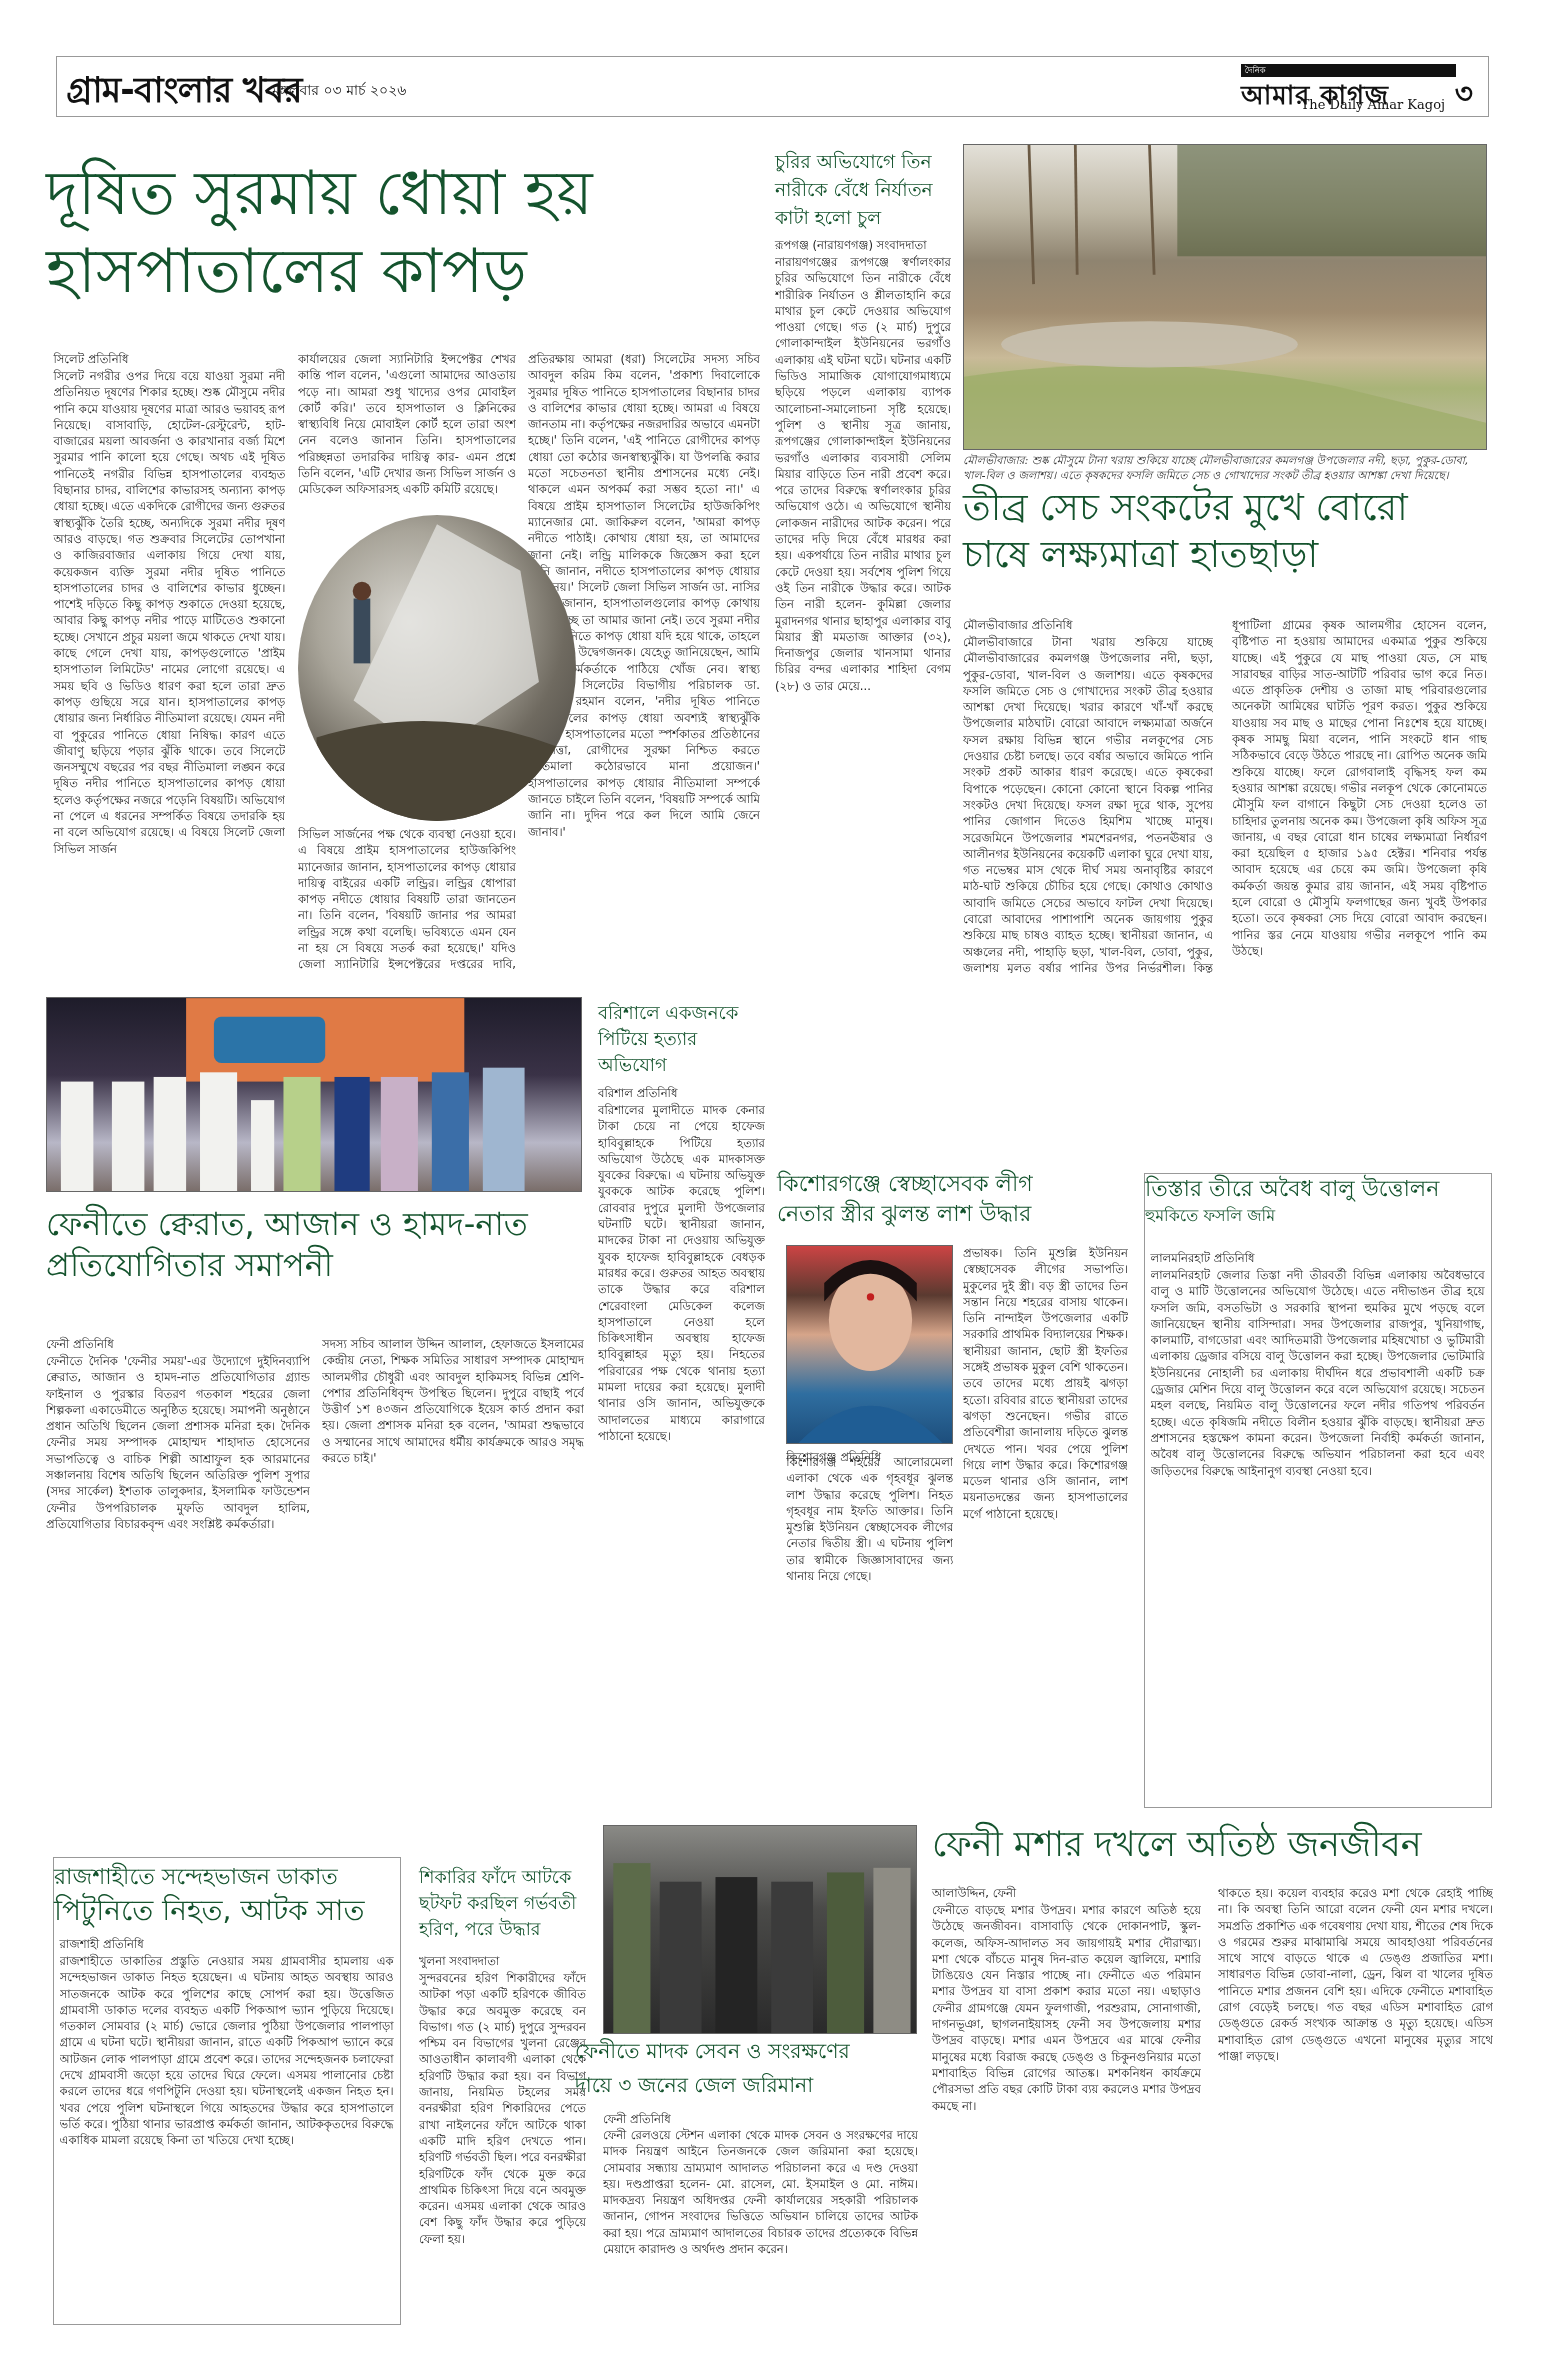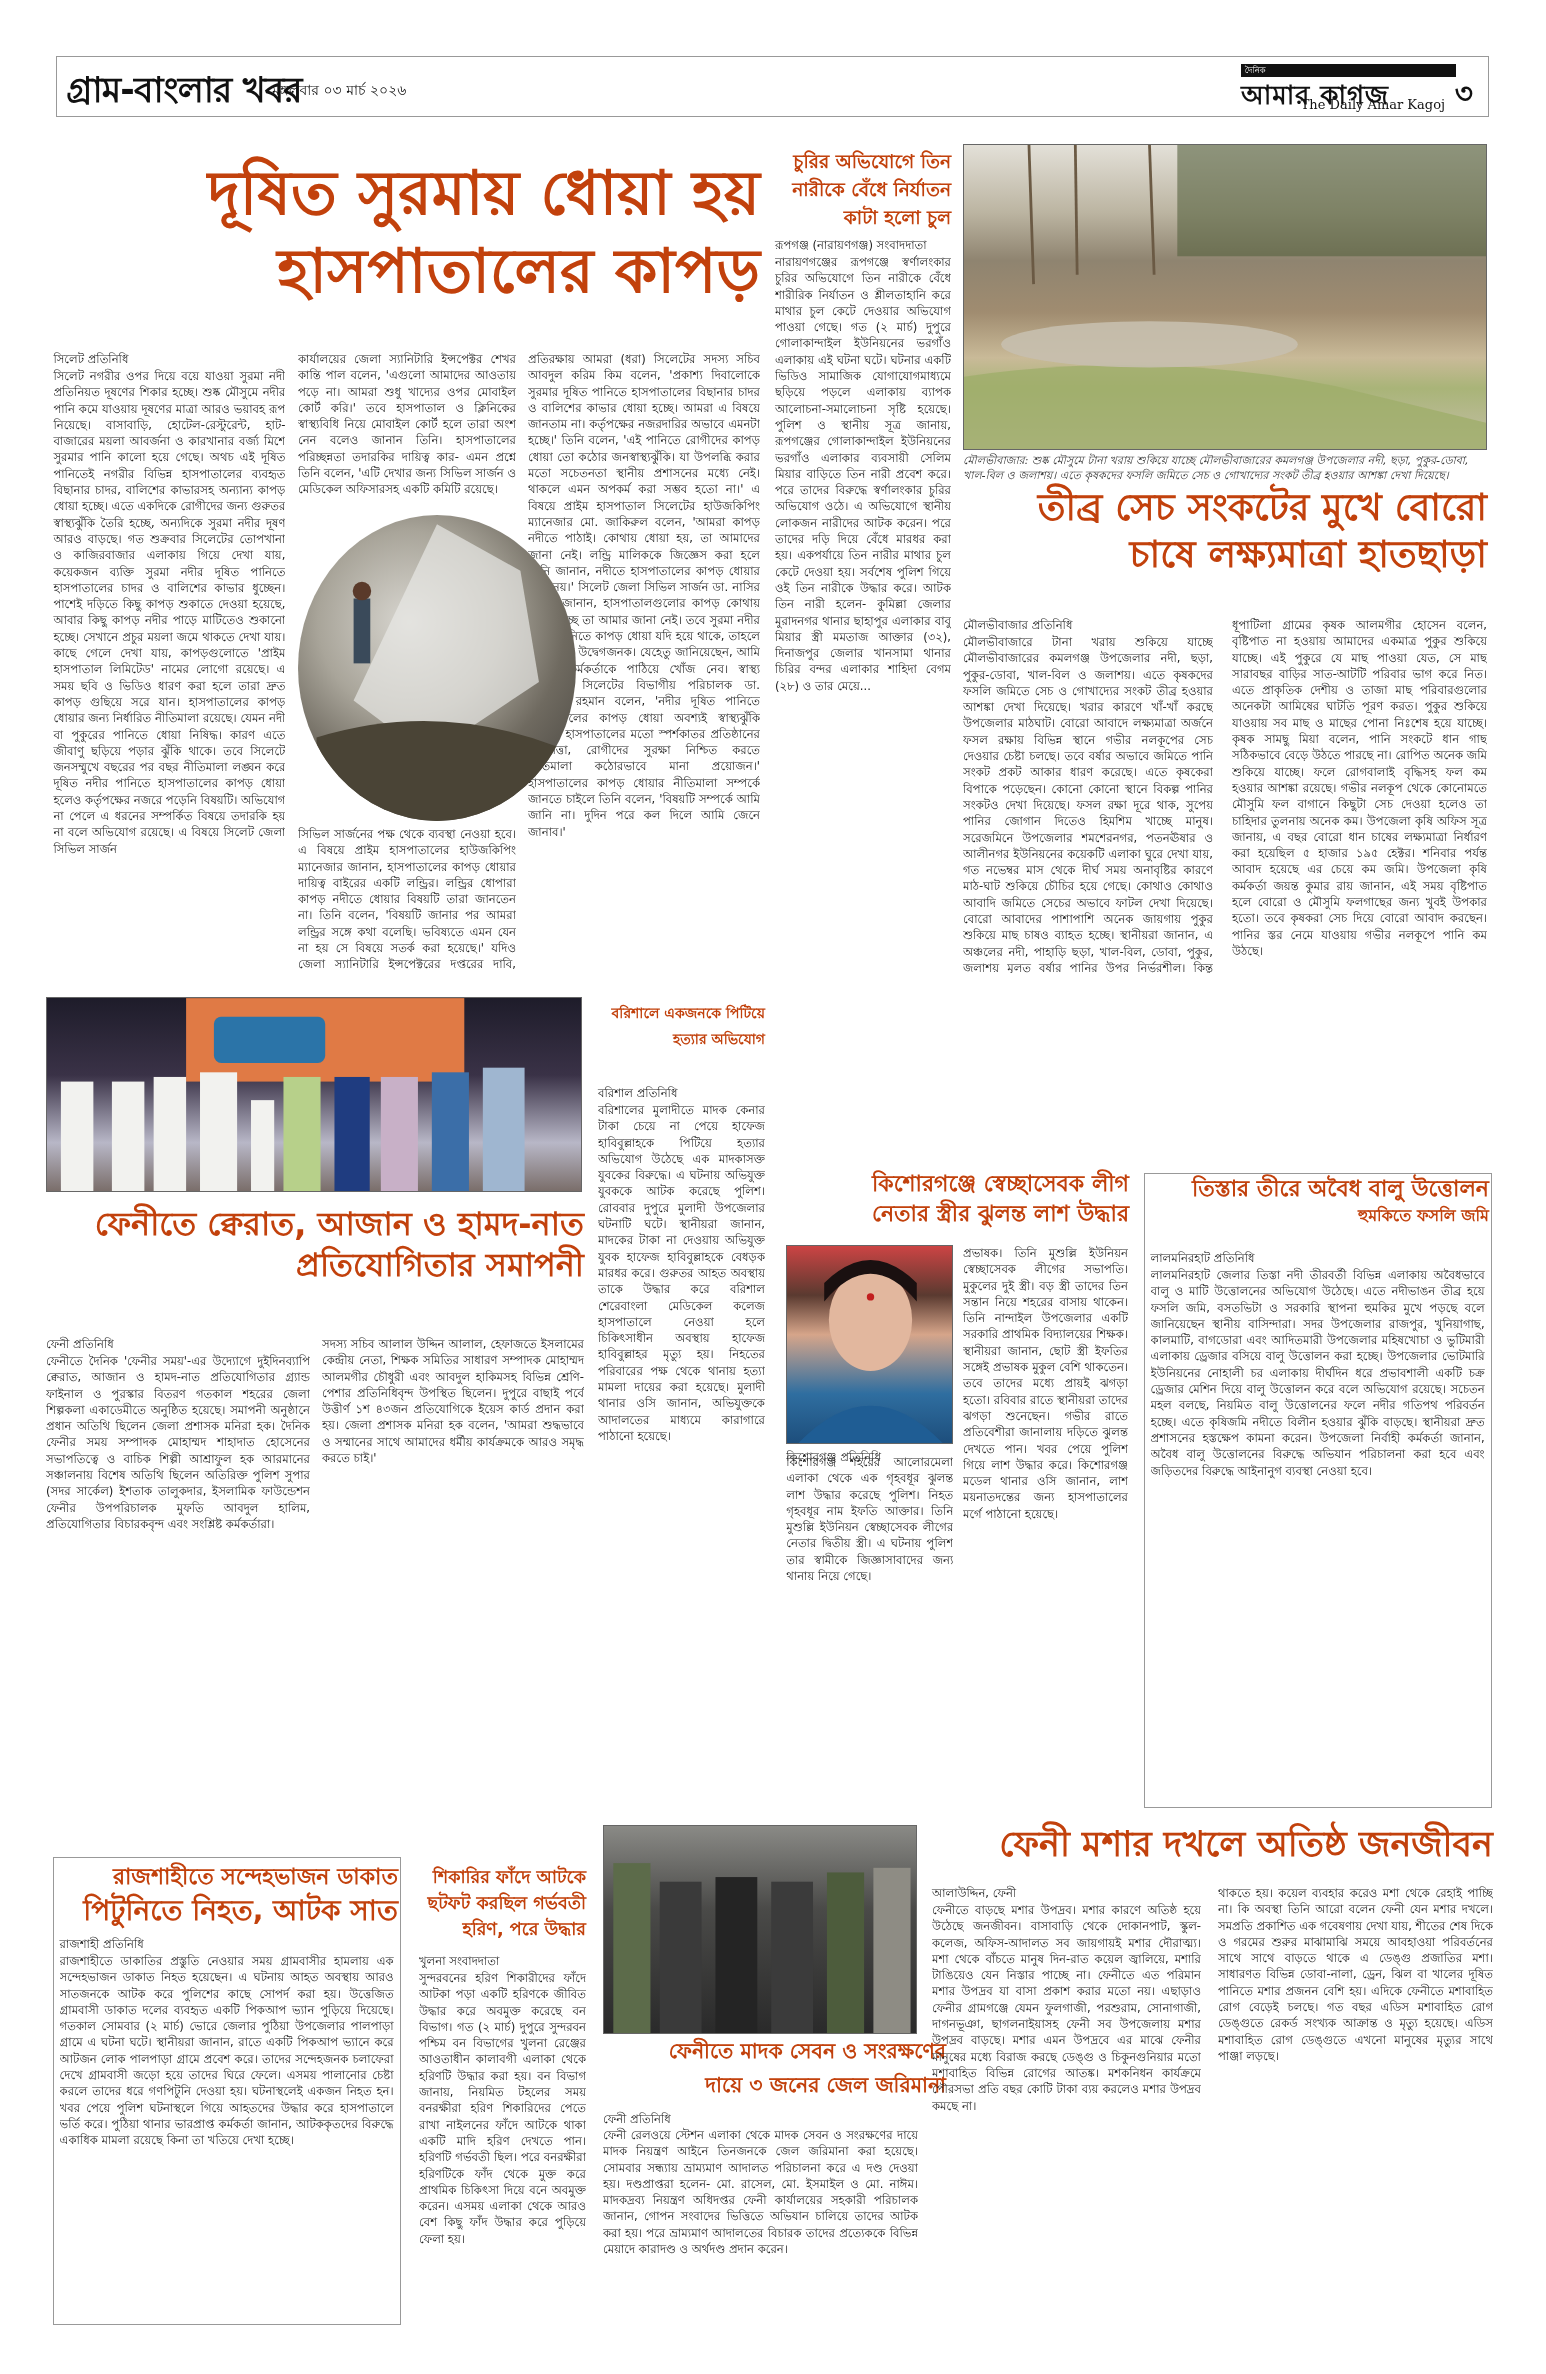--- a/index.html
+++ b/index.html
@@ -6,21 +6,21 @@
 body{width:1546px;height:2375px;background:#fff;position:relative;font-family:"DejaVu Sans",sans-serif;color:#111;overflow:hidden}
 .abs{position:absolute}
 .masthead{left:56px;top:56px;width:1433px;height:61px;border:1.9px solid #999;background:#fff}
 .section-title{left:9.3px;top:5.6px;font-size:35px;font-weight:bold;letter-spacing:-0.9px}
 .date{left:215px;top:22px;font-size:14px}
 .logo{right:15px;top:7.4px;width:232px;height:46px}
 .logo-top{position:absolute;left:0;top:0;width:215px;height:13px;background:#111;color:#fff;font-size:8.3px;padding-left:3.7px;line-height:13px}
 .logo-main{position:absolute;left:0;top:11px;font-size:26px;font-weight:bold;letter-spacing:0.9px}
 .logo-sub{position:absolute;right:28px;bottom:-1.9px;font-size:13px;font-family:"DejaVu Serif",serif}
 .logo-page{position:absolute;right:0;top:7.4px;font-size:28px;font-weight:bold}
-h1.hl{font-weight:bold;line-height:1.15;text-align:right;color:#c2410c}
+h1.hl{font-weight:normal;line-height:1.15;text-align:left;color:#14532d}
 .body{font-size:11.6px;line-height:16.3px;text-align:justify;color:#222}
 .byline{font-size:11.6px;line-height:16.3px;color:#222}
 .photo{overflow:hidden}
 .rule{background:#999}
 .boxed{border:1.9px solid #999}
 .cap{font-size:11px;line-height:15px;font-style:italic;color:#333}
 </style>
 </head>
 <body>
 
@@ -98,21 +98,21 @@
     </svg>
   </div>
   <h1 class="hl abs" style="left:0;top:209px;width:538px;font-size:32px">ফেনীতে ক্বেরাত, আজান ও হামদ-নাত</h1>
   <h1 class="hl abs" style="left:0;top:250px;width:538px;font-size:32px">প্রতিযোগিতার সমাপনী</h1>
   <div class="abs byline" style="left:0;top:339px">ফেনী প্রতিনিধি</div>
   <div class="abs body" style="left:0;top:356px;width:264px;height:455px;overflow:hidden">ফেনীতে দৈনিক 'ফেনীর সময়'-এর উদ্যোগে দুইদিনব্যাপি ক্বেরাত, আজান ও হামদ-নাত প্রতিযোগিতার গ্র্যান্ড ফাইনাল ও পুরস্কার বিতরণ গতকাল শহরের জেলা শিল্পকলা একাডেমীতে অনুষ্ঠিত হয়েছে। সমাপনী অনুষ্ঠানে প্রধান অতিথি ছিলেন জেলা প্রশাসক মনিরা হক। দৈনিক ফেনীর সময় সম্পাদক মোহাম্মদ শাহাদাত হোসেনের সভাপতিত্বে ও বাচিক শিল্পী আশ্রাফুল হক আরমানের সঞ্চালনায় বিশেষ অতিথি ছিলেন অতিরিক্ত পুলিশ সুপার (সদর সার্কেল) ইশতাক তালুকদার, ইসলামিক ফাউন্ডেশন ফেনীর উপপরিচালক মুফতি আবদুল হালিম, প্রতিযোগিতার বিচারকবৃন্দ এবং সংশ্লিষ্ট কর্মকর্তারা।</div>
   <div class="abs body" style="left:276px;top:339px;width:262px;height:334px;overflow:hidden">সদস্য সচিব আলাল উদ্দিন আলাল, হেফাজতে ইসলামের কেন্দ্রীয় নেতা, শিক্ষক সমিতির সাধারণ সম্পাদক মোহাম্মদ আলমগীর চৌধুরী এবং আবদুল হাকিমসহ বিভিন্ন শ্রেণি-পেশার প্রতিনিধিবৃন্দ উপস্থিত ছিলেন। দুপুরে বাছাই পর্বে উত্তীর্ণ ১শ ৪৩জন প্রতিযোগিকে ইয়েস কার্ড প্রদান করা হয়। জেলা প্রশাসক মনিরা হক বলেন, 'আমরা শুদ্ধভাবে ও সম্মানের সাথে আমাদের ধর্মীয় কার্যক্রমকে আরও সমৃদ্ধ করতে চাই।'</div>
 </div>
 
 <div class="abs" style="left:598px;top:1000px;width:167px;height:807px">
-  <h1 class="hl abs" style="left:0;top:0;width:167px;font-size:14px;line-height:26px">বরিশালে একজনকে পিটিয়ে হত্যার অভিযোগ</h1>
+  <h1 class="hl abs" style="left:0;top:0;width:167px;font-size:18px;line-height:26px">বরিশালে একজনকে পিটিয়ে হত্যার অভিযোগ</h1>
   <div class="abs byline" style="left:0;top:85px">বরিশাল প্রতিনিধি</div>
   <div class="abs body" style="left:0;top:102px;width:167px;height:705px;overflow:hidden">বরিশালের মুলাদীতে মাদক কেনার টাকা চেয়ে না পেয়ে হাফেজ হাবিবুল্লাহকে পিটিয়ে হত্যার অভিযোগ উঠেছে এক মাদকাসক্ত যুবকের বিরুদ্ধে। এ ঘটনায় অভিযুক্ত যুবককে আটক করেছে পুলিশ। রোববার দুপুরে মুলাদী উপজেলার ঘটনাটি ঘটে। স্থানীয়রা জানান, মাদকের টাকা না দেওয়ায় অভিযুক্ত যুবক হাফেজ হাবিবুল্লাহকে বেধড়ক মারধর করে। গুরুতর আহত অবস্থায় তাকে উদ্ধার করে বরিশাল শেরেবাংলা মেডিকেল কলেজ হাসপাতালে নেওয়া হলে চিকিৎসাধীন অবস্থায় হাফেজ হাবিবুল্লাহর মৃত্যু হয়। নিহতের পরিবারের পক্ষ থেকে থানায় হত্যা মামলা দায়ের করা হয়েছে। মুলাদী থানার ওসি জানান, অভিযুক্তকে আদালতের মাধ্যমে কারাগারে পাঠানো হয়েছে।</div>
 </div>
 
 <div class="abs" style="left:777px;top:1171px;width:352px;height:640px">
   <h1 class="hl abs" style="left:0;top:0;width:352px;font-size:22px">কিশোরগঞ্জে স্বেচ্ছাসেবক লীগ</h1>
   <div class="abs rule" style="left:0;top:26px;width:0;height:0"></div>
   <h1 class="hl abs" style="left:0;top:30px;width:352px;font-size:22px">নেতার স্ত্রীর ঝুলন্ত লাশ উদ্ধার</h1>
   <div class="abs photo" style="left:9.3px;top:74px;width:167px;height:199px;border:0.9px solid #666;background:linear-gradient(180deg,#c44 0%,#5a3a30 25%,#d6a58a 45%,#2f6ea0 75%,#1d4e7c 100%)">
     <svg width="167" height="199" viewBox="0 0 180 215">

